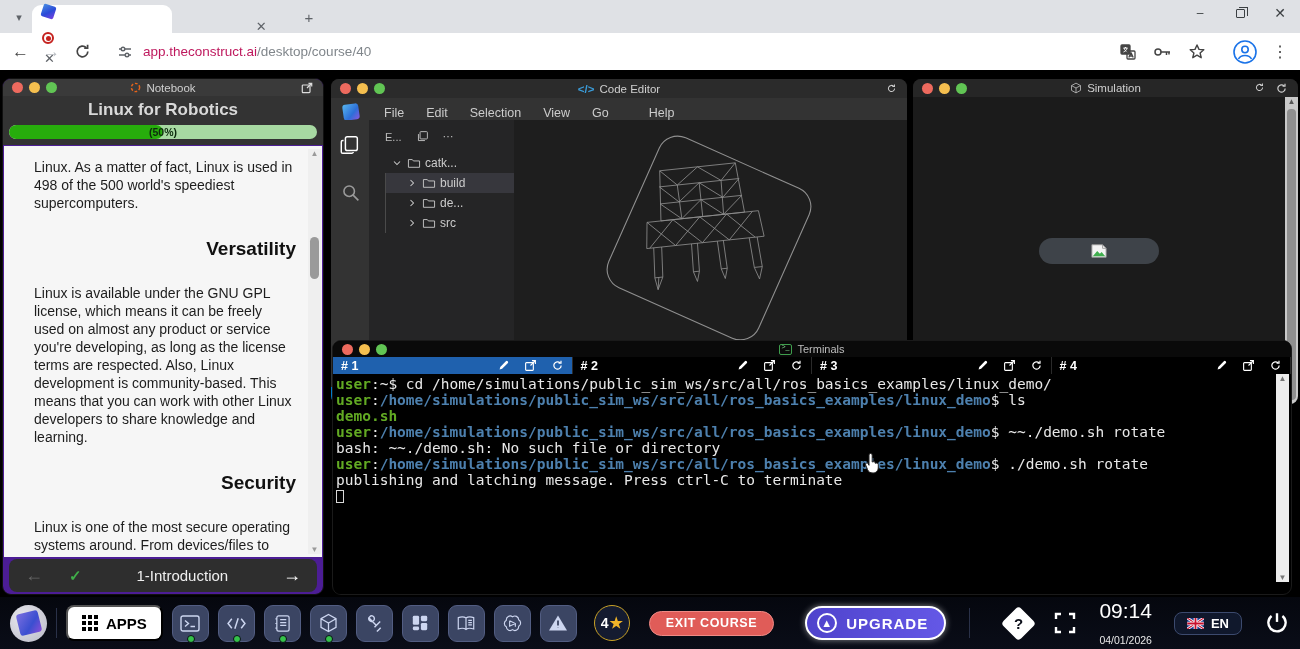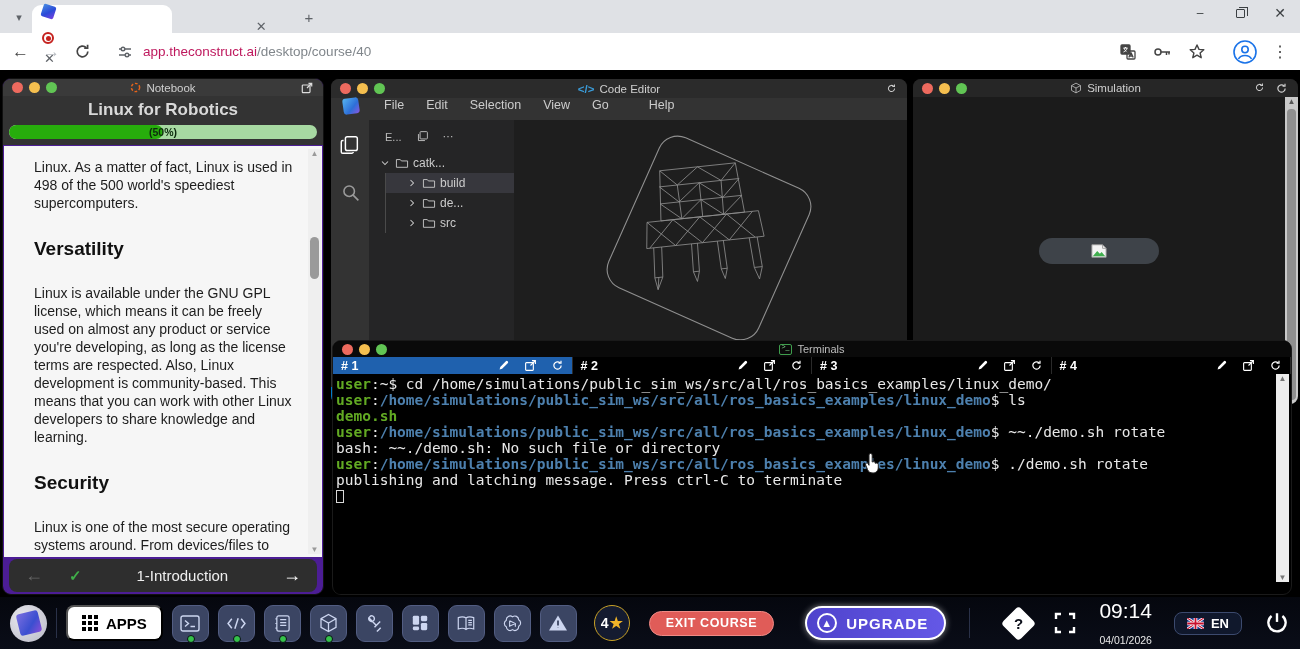--- a/index.html
+++ b/index.html
@@ -44,43 +44,43 @@
   
   .notebook { left:2px; top:8px; width:322px; height:517px; background:#4c1d95; border:1px solid #111; }
   .nb-title { height:17px; background:#3a3a3a; }
   .nb-course { background:#333; text-align:center; color:#d9d9d9; font-size:17px; font-weight:bold; padding:4px 0 3px; }
   .nb-progress-wrap { background:#333; padding:2px 6px 6px; }
   .nb-progress { height:14px; border-radius:8px; background:#a7d9a2; position:relative; overflow:hidden; }
   .nb-progress .fill { position:absolute; left:0; top:0; bottom:0; border-radius:8px; background:#27ad0c; }
   .nb-progress .pct { position:absolute; left:0; right:0; top:0; text-align:center; font-size:10.5px; font-weight:bold; color:#0d2b0d; line-height:14px; }
   .nb-content { position:absolute; top:67px; bottom:37px; left:1px; right:1px; background:#f6f6f6; padding:12px 26px 0 30px; color:#1d1d1d; overflow:hidden; }
   .nb-content p { font-size:14px; line-height:18px; margin-bottom:26px; }
-  .nb-content h2 { font-size:19px; margin:8px 0 24px; color:#111; }
+  .nb-content h2 { font-size:19px; margin:8px 0 24px; color:#111;text-align:right; }
   .nb-scroll { position:absolute; right:2px; top:70px; bottom:40px; width:13px; background:#efefef; }
   .nb-scroll .arr { color:#9a9a9a; font-size:8px; text-align:center; display:block; }
   .nb-scroll .arr.dn { position:absolute; bottom:0; left:0; right:0; }
   .nb-scroll .thumb { position:absolute; top:88px; left:2px; width:9px; height:42px; background:#9a9a9a; border-radius:5px; }
   .nb-footer { position:absolute; left:6px; right:6px; bottom:2px; height:33px; background:#2e2e2e; border-radius:8px; display:flex; align-items:center; justify-content:space-between; padding:0 16px; }
   .nb-footer .mid { color:#efefef; font-size:15px; display:flex; align-items:center; gap:10px; }
   .nb-footer .arrow { font-size:18px; color:#fff; }
   .nb-footer .arrow.dim { color:#666; }
   .nb-footer .check { color:#3fae49; font-size:15px; font-weight:bold; }
 
   
   .codeeditor { left:330px; top:8px; width:578px; height:327px; background:#1e1e1e; border:1px solid #000; }
   .ce-title { height:19px; background:#2b2b2b; }
-  .ce-menubar { height:22px; background:#333; display:flex; align-items:flex-start; gap:0; color:#ccc; font-size:12.5px; }
+  .ce-menubar { height:22px; background:#333; display:flex; align-items:flex-end; gap:0; color:#ccc; font-size:12.5px; }
   .ce-menubar .vsc-logo { width:16px; height:16px; margin:0 14px 0 12px; background:linear-gradient(135deg,#57b6f0,#2d6fd8 60%,#8a57e0); border-radius:3px; transform:rotate(-8deg); }
   .menu-item { padding:0 11px; }
   .ce-body { display:flex; position:absolute; top:41px; bottom:17px; left:0; right:0; }
   .activitybar { width:38px; background:#333; display:flex; flex-direction:column; align-items:center; padding-top:14px; gap:26px; position:relative; }
   .activitybar .gear { position:absolute; bottom:10px; font-size:19px; color:#9a9a9a; }
   .sidebar { width:145px; background:#252526; color:#cccccc; font-size:12px; }
   .sb-header { display:flex; align-items:center; gap:14px; padding:10px 0 10px 16px; font-size:11px; color:#bbb; }
-  .tree-row { display:flex; align-items:center; gap:4px; height:20px; padding-left:10px; }
+  .tree-row { display:flex; align-items:center; gap:4px; height:20px; padding-left:10px;margin-left:12px; }
   .tree-row.indent { padding-left:20px; border-left:1px solid #4a4a4a; margin-left:16px; }
   .tree-row.sel { background:#37373d; }
   .editor-area { flex:1; background:#1e1e1e; position:relative; }
   .ce-status { position:absolute; left:0; right:0; bottom:0; height:17px; background:#007acc; color:#fff; display:flex; align-items:center; font-size:11px; padding:0 8px; gap:4px; }
   .ce-status .right { margin-left:auto; display:flex; gap:12px; align-items:center; }
 
   
   .simulation { left:912px; top:8px; width:387px; height:327px; background:#1b1b1b; border:1px solid #000; }
   .sim-title { height:18px; background:#262626; }
   .sim-body { position:absolute; top:18px; bottom:0; left:0; right:13px; display:flex; align-items:center; justify-content:center; }

